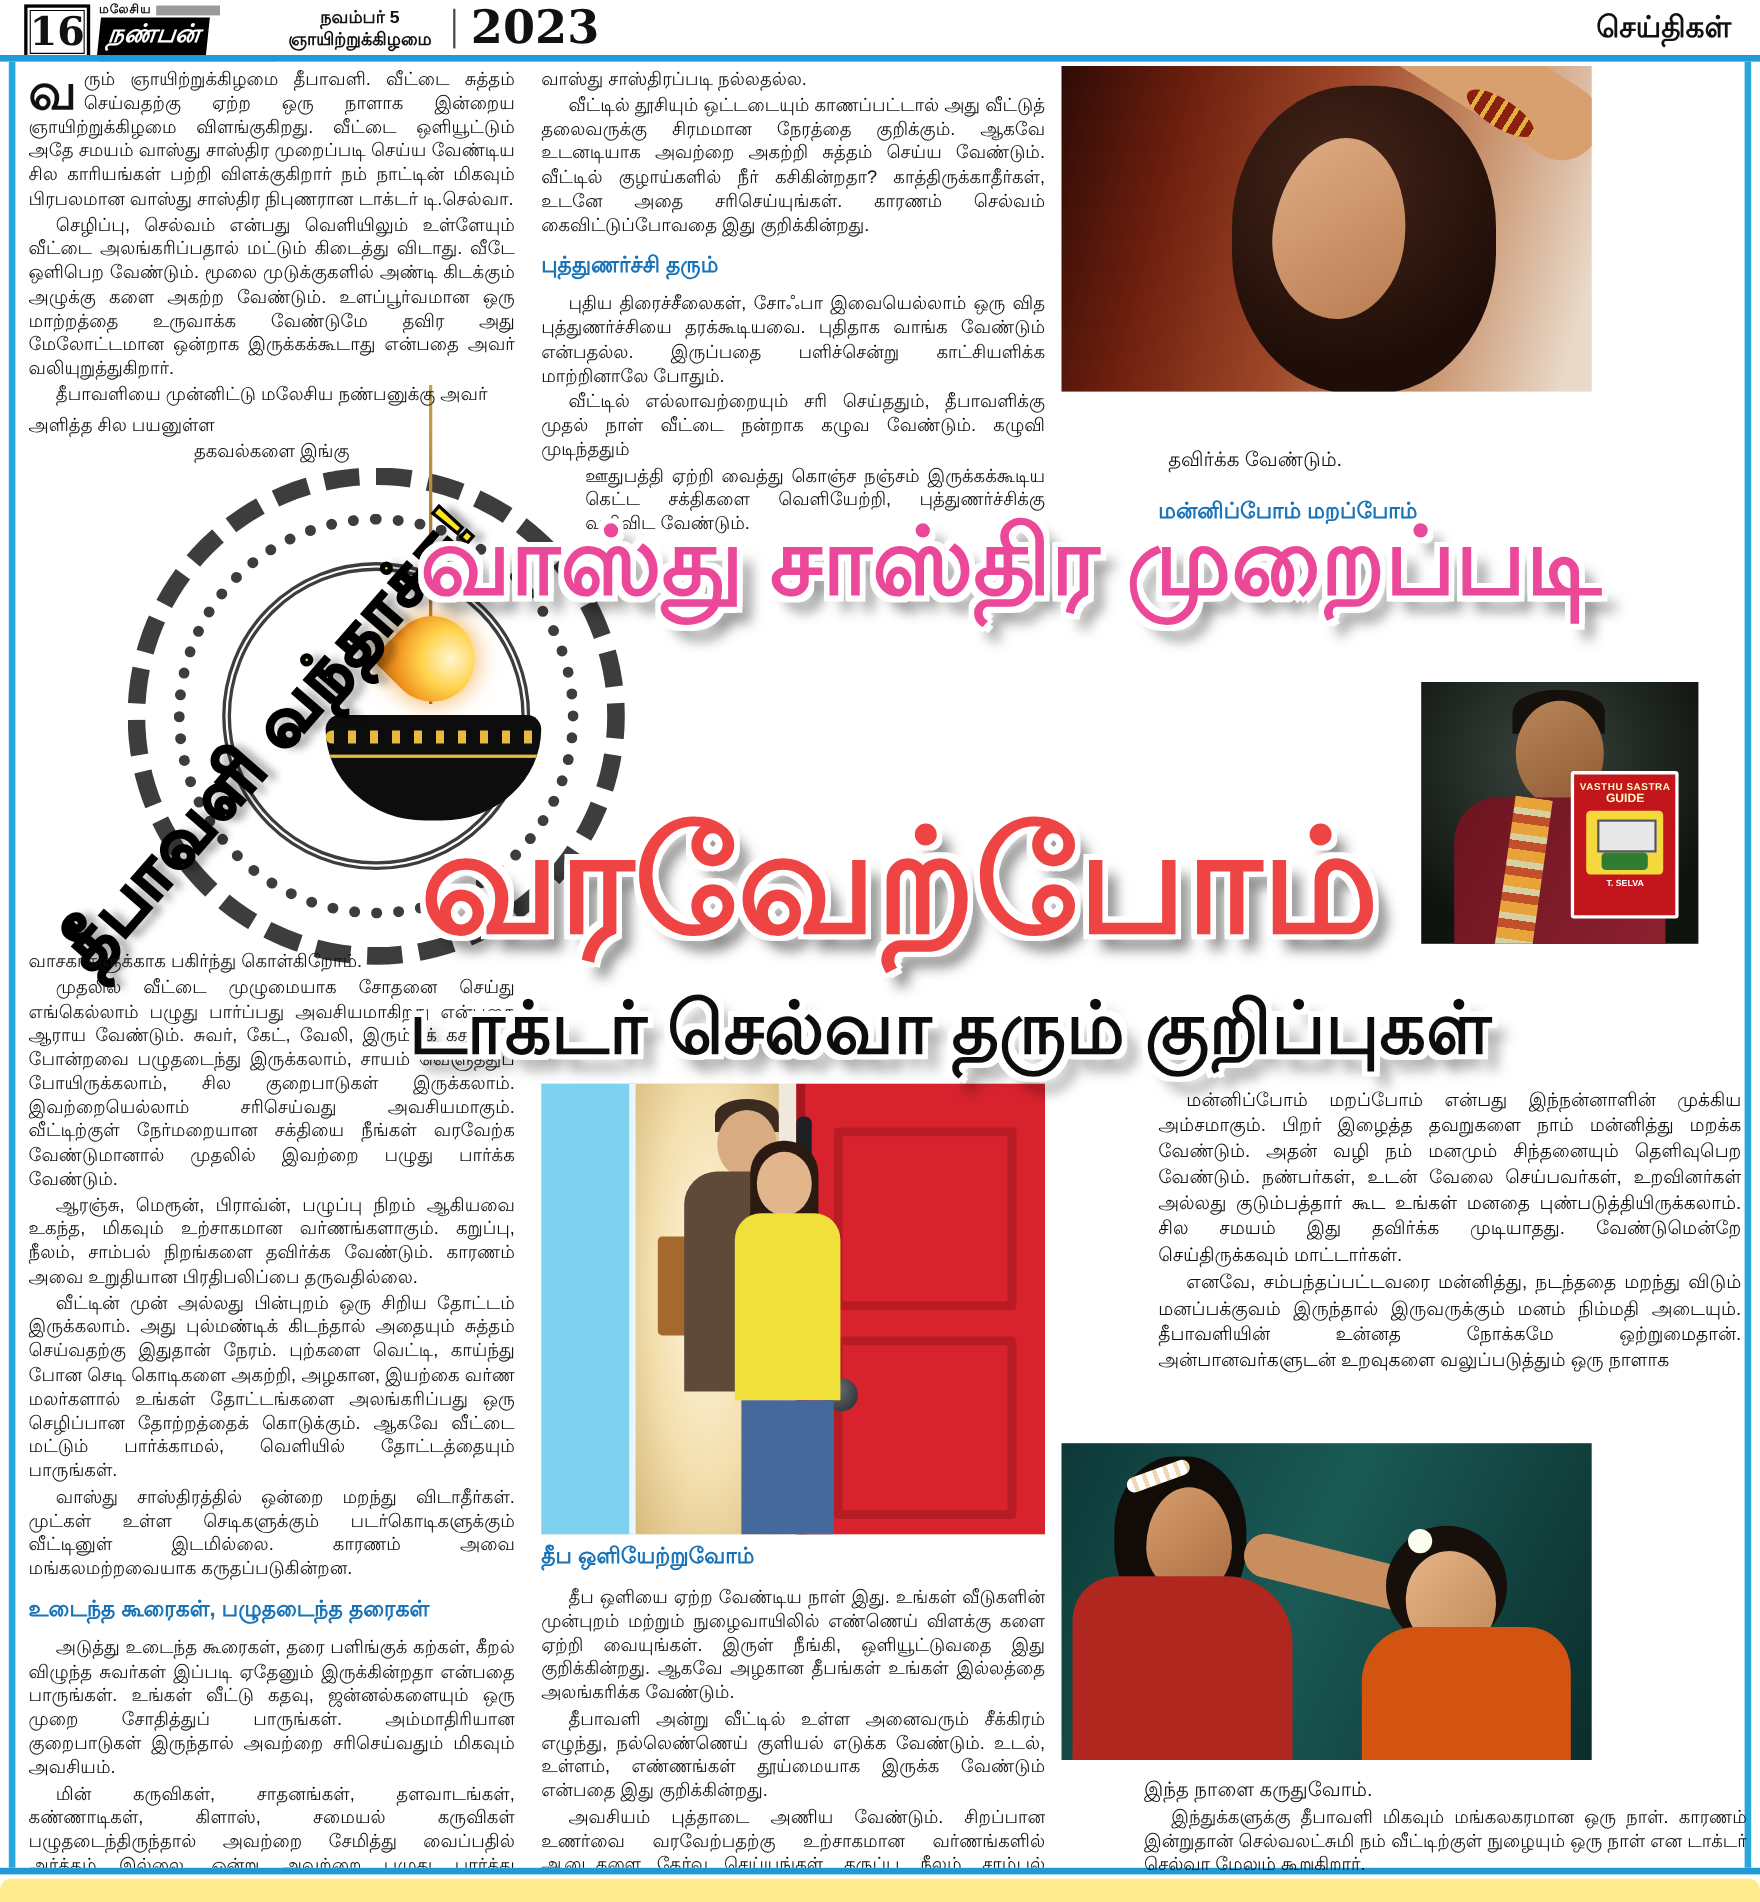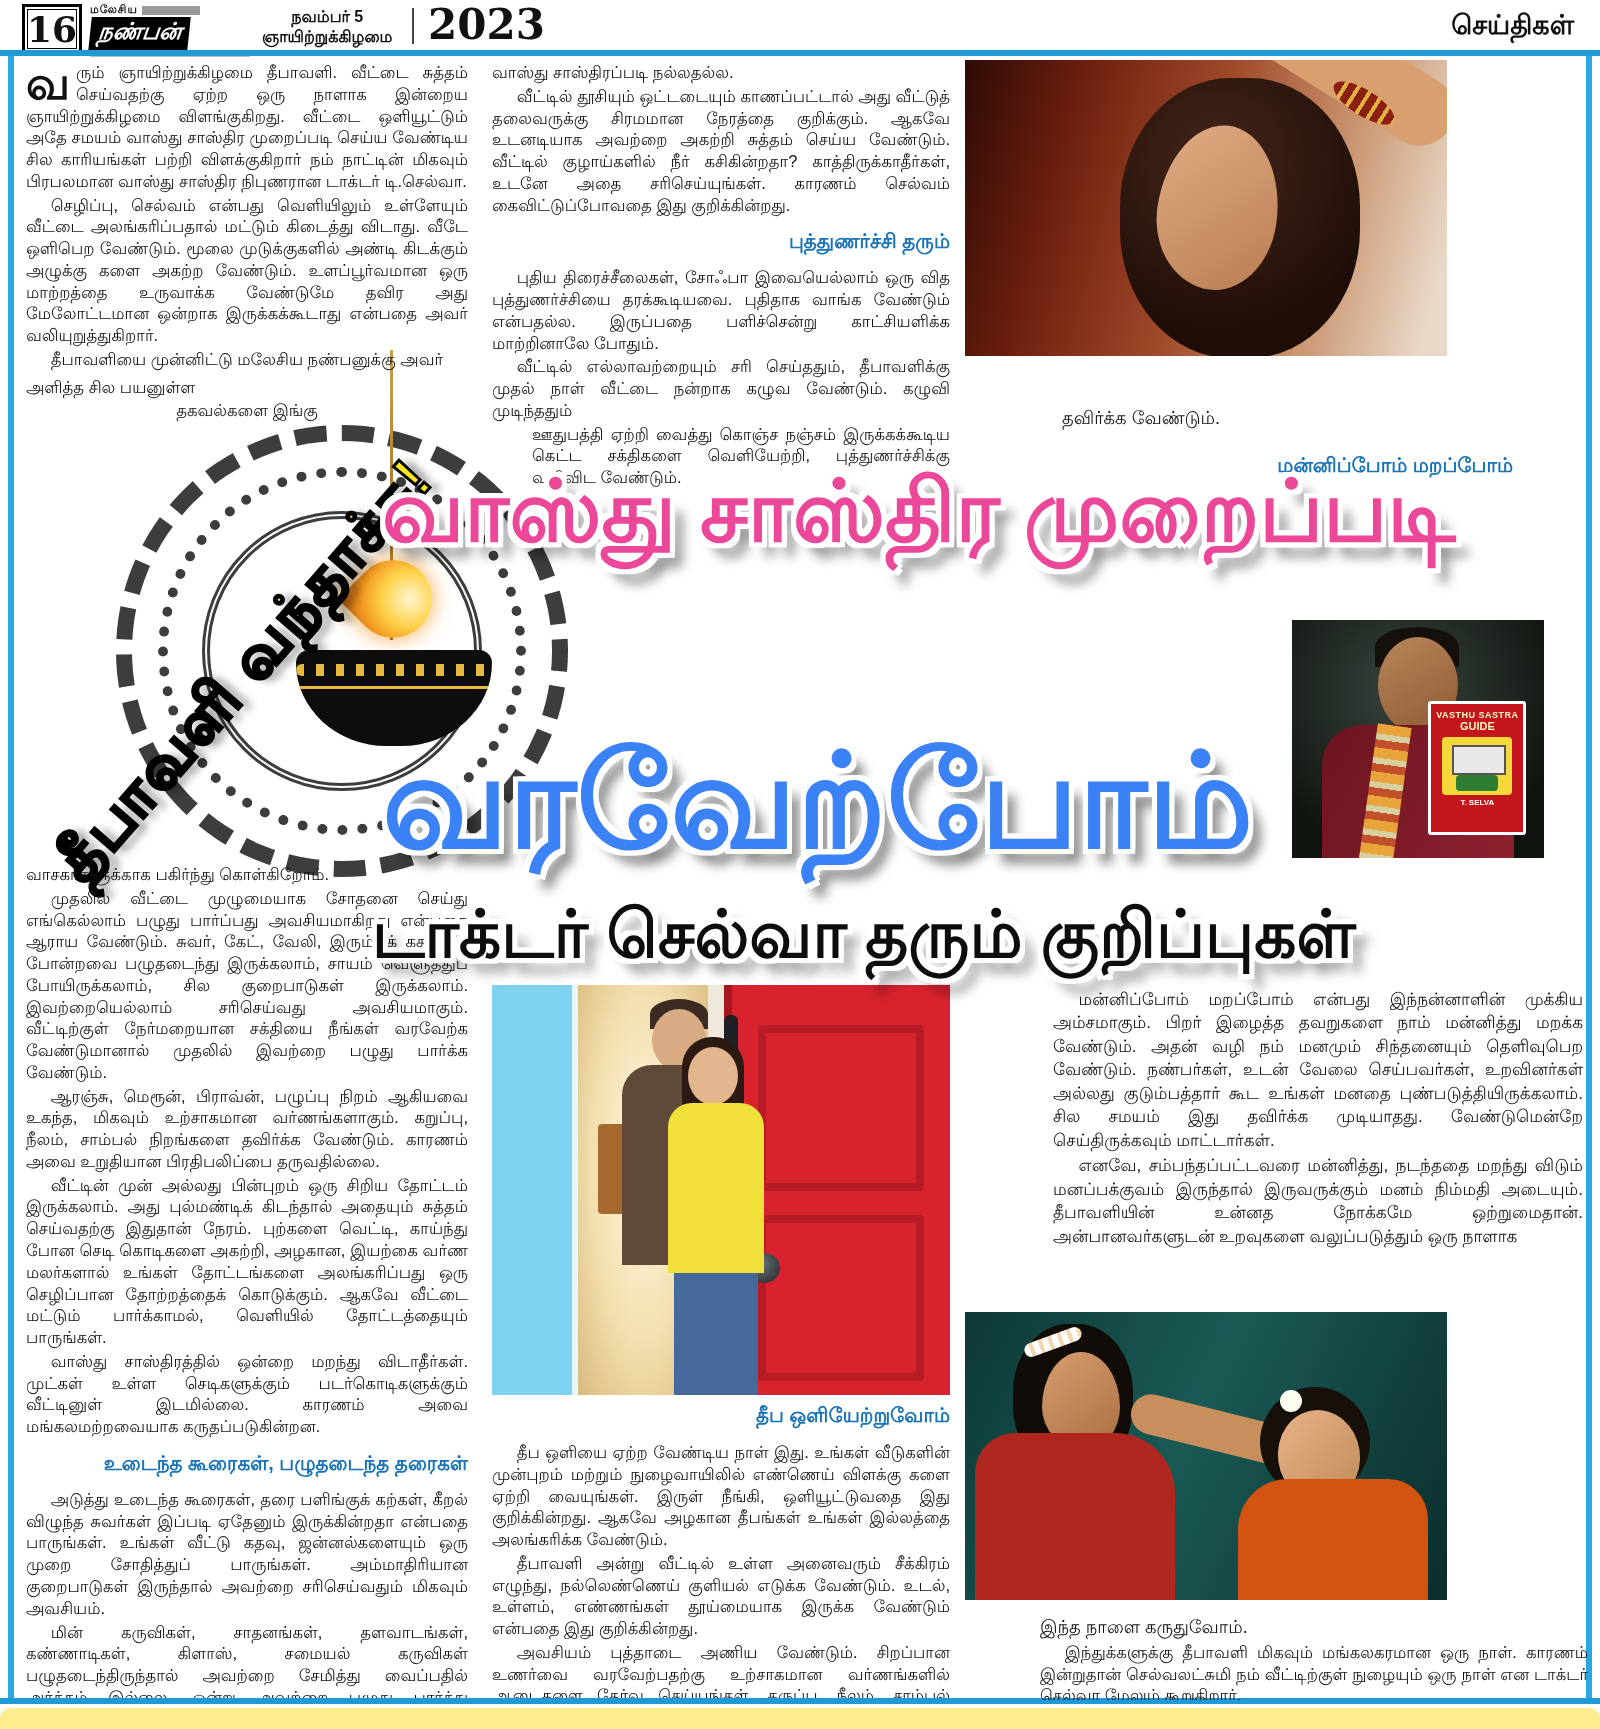--- a/index.html
+++ b/index.html
@@ -22,21 +22,21 @@
   .rule-top{position:absolute;left:0;top:50px;width:1600px;height:6px;background:#1f9ad6;}
   .frame-left{position:absolute;left:8px;top:56px;width:6px;height:1642px;background:#29a8e0;}
   .frame-right{position:absolute;left:1586px;top:56px;width:6px;height:1642px;background:#29a8e0;}
   .rule-bottom{position:absolute;left:0;top:1698px;width:1600px;height:6px;background:#1f9ad6;}
   .band-yellow{position:absolute;left:0;top:1708px;width:1600px;height:21px;background:#ffec8f;border-radius:10px 10px 0 0;}
   
   .col{position:absolute;z-index:2;}
   .body-txt p{margin:0 0 2px 0;font-size:16.5px;line-height:1.32;text-align:justify;}
   .indent{text-indent:1.5em;}
   .dropcap{float:left;font-size:46px;line-height:38px;font-weight:bold;margin:2px 6px 0 0;}
-  .sec-head{color:#1873b8;font-weight:bold;font-size:20px;text-align:right;margin:14px 0 12px;}
+  .sec-head{color:#1873b8;font-weight:bold;font-size:20px;text-align:left;margin:14px 0 12px;}
   .caption{position:absolute;z-index:2;font-size:18px;color:#111;}
   .loose p{line-height:1.38;font-size:17px;}
   
   .decor{position:absolute;left:6px;top:290px;width:500px;height:580px;z-index:1;}
   .mandala{position:absolute;left:110px;top:135px;width:420px;height:420px;border-radius:50%;
     border:16px dashed #1c1c1c;opacity:.85;}
   .mandala .m2{position:absolute;left:26px;top:26px;right:26px;bottom:26px;border-radius:50%;border:10px dotted #1c1c1c;}
   .mandala .m3{position:absolute;left:70px;top:70px;right:70px;bottom:70px;border-radius:50%;border:8px double #1c1c1c;}
   .hang-line{position:absolute;left:384px;top:60px;width:3px;height:290px;background:linear-gradient(#caa24a,#8a5a14);}
   .flame{position:absolute;left:348px;top:270px;width:78px;height:78px;transform:rotate(-45deg);
@@ -49,21 +49,21 @@
   .diya-bowl .rim{height:3px;margin-top:10px;background:#e7b93c;}
   .diag-text{position:absolute;left:36px;top:560px;transform:rotate(-49deg);transform-origin:0 0;
     width:720px;font-size:60px;font-weight:bold;color:#ffe616;white-space:nowrap;
     -webkit-text-stroke:3px #000;text-shadow:6px 8px 8px rgba(0,0,0,.45);letter-spacing:2px;}
   
   .headline{position:absolute;z-index:3;font-weight:bold;white-space:nowrap;}
   .ow{text-shadow:-5px -5px 0 #fff,5px -5px 0 #fff,-5px 5px 0 #fff,5px 5px 0 #fff,
       -5px 0 0 #fff,5px 0 0 #fff,0 -5px 0 #fff,0 5px 0 #fff,12px 14px 12px rgba(0,0,0,.5);}
   .hl-kicker{left:382px;top:462px;font-size:86px;color:#ec4899;}
   .hl-blue1{left:382px;top:568px;font-size:132px;color:#2b3990;}
-  .hl-blue2{left:382px;top:726px;font-size:132px;color:#3b82f6;}
+  .hl-blue2{left:382px;top:726px;font-size:132px;color:#ef4444;}
   .hl-sub{left:372px;top:896px;font-size:66px;color:#0d0d0d;}
   
   .photo{position:absolute;overflow:hidden;z-index:2;}
   .ph-oil{left:965px;top:60px;width:482px;height:296px;
     background:linear-gradient(105deg,#2e0b06 0%,#6e1f0e 22%,#a0492a 48%,#c8926c 72%,#e9d9c9 95%);}
   .ph-oil .hair{position:absolute;right:18%;top:6%;width:240px;height:280px;border-radius:46%;
     background:radial-gradient(circle at 40% 30%,#45251a,#1f0e08 70%);}
   .ph-oil .face{position:absolute;left:40%;top:22%;width:120px;height:165px;border-radius:50% 50% 48% 52%/55% 55% 45% 45%;
     background:linear-gradient(140deg,#e0ad84,#b97c52);transform:rotate(8deg);}
   .ph-oil .arm{position:absolute;right:-4%;top:-8%;width:220px;height:70px;background:#d8a06e;transform:rotate(32deg);border-radius:40px;}

